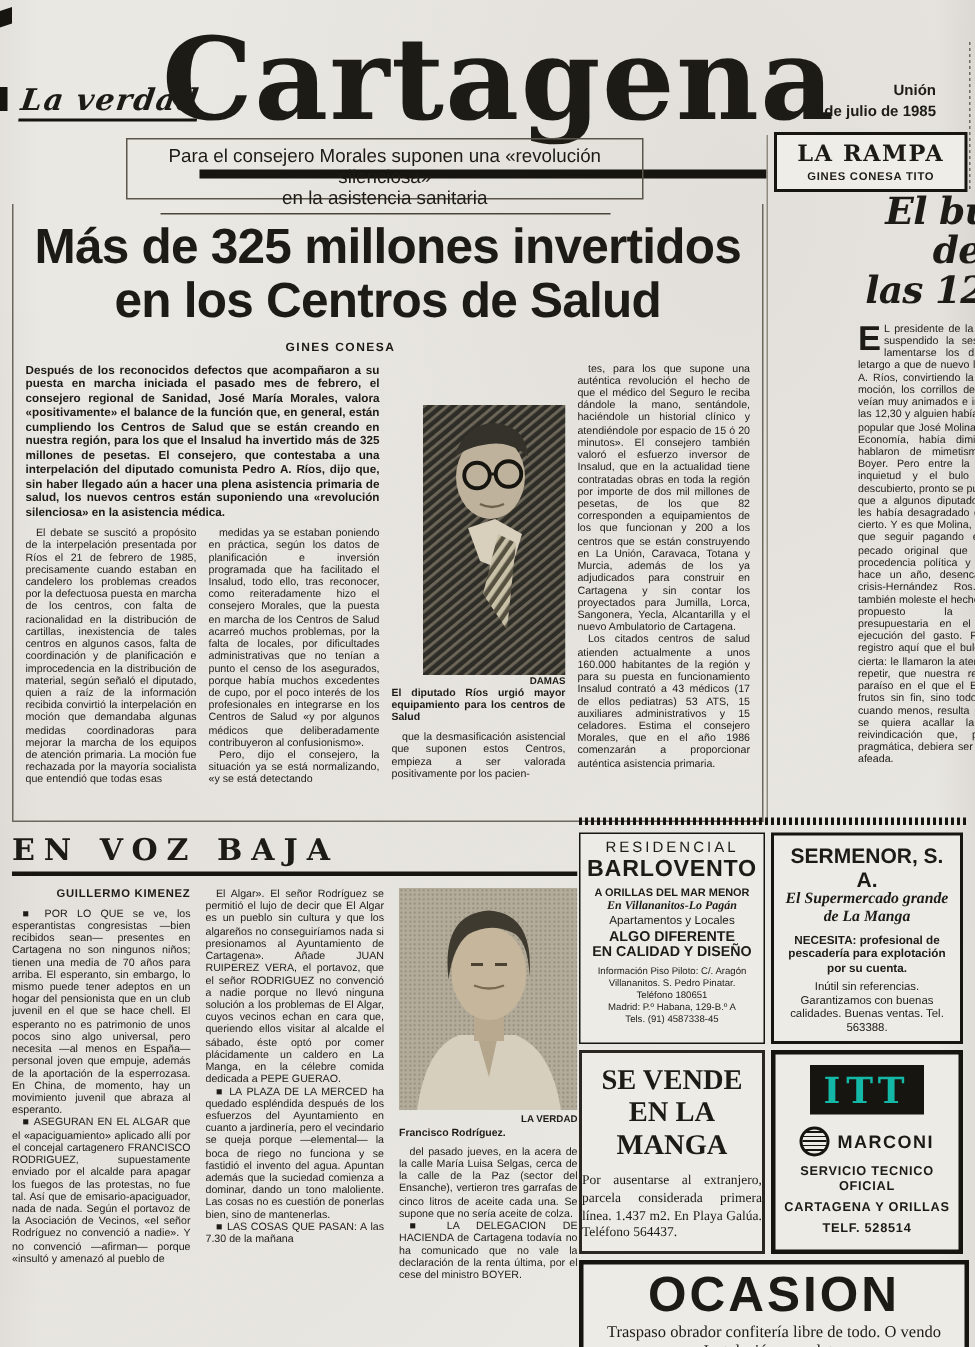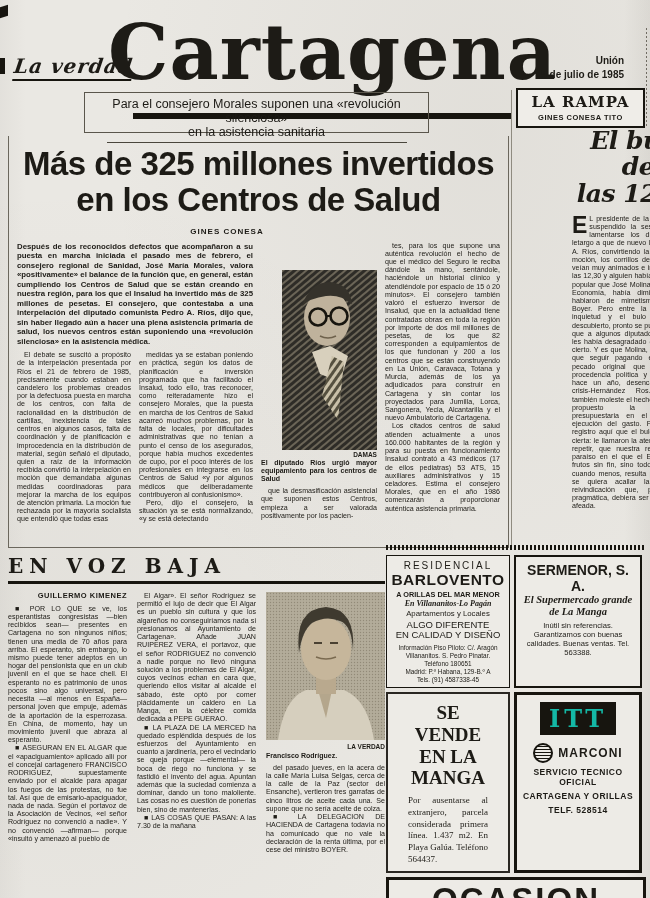--- a/index.html
+++ b/index.html
@@ -84,29 +84,29 @@
   .hatch { height:5px; margin-bottom:5px;
     background:repeating-linear-gradient(90deg,#17150f 0 2px, transparent 2px 4px); }
   .ads-row { display:flex; gap:4px; margin-bottom:4px; align-items:stretch; }
   .ad { background:#edebe6; text-align:center; overflow:hidden; }
   .ad-barlovento { width:124px; border:1px solid #17150f; padding:4px 3px 3px; }
   .bar-l1 { font-size:10px; letter-spacing:2px; }
   .bar-l2 { font-size:15.5px; font-weight:bold; letter-spacing:.5px; }
   .bar-l3 { font-size:7.3px; font-weight:bold; margin-top:1px; }
   .bar-l4 { font-family:"Liberation Serif", serif; font-style:italic; font-weight:bold; font-size:8px; }
   .bar-l5 { font-size:7.8px; margin-top:1px; }
-  .bar-l6 { font-size:9.5px; font-weight:normal; margin-top:2px; line-height:1.1; }
+  .bar-l6 { font-size:9.5px; font-weight:bold; margin-top:2px; line-height:1.1; }
   .ad-barlovento p.p { font-size:6.4px; text-indent:0; line-height:1.25; }
   .bar-info { margin-top:3px; }
   .ad-sermenor { width:128px; border:2px solid #17150f; padding:5px 4px 4px; }
   .ser-title { font-size:14px; font-weight:bold; }
   .ser-tag { font-family:"Liberation Serif", serif; font-style:italic; font-weight:bold; font-size:10.5px; line-height:1.15; }
   .ser-body1 { font-size:7.8px; font-weight:bold; margin-top:4px; line-height:1.2; }
   .ser-body2 { font-size:7.6px; margin-top:3px; line-height:1.2; }
-  .ad-sevende { width:124px; border:2px solid #2a2722; padding:8px 20px 6px; }
+  .ad-sevende { width:124px; border:2px solid #2a2722; padding:8px 0 6px; }
   .sev-title { font-family:"Liberation Serif", serif; font-weight:bold; font-size:19px; line-height:1.15; }
   .sev-body { font-family:"Liberation Serif", serif; font-size:9px; margin-top:6px; text-align:justify; line-height:1.3; }
   .ad-itt { width:128px; border:3px solid #17150f; padding:7px 4px 5px; }
   .itt-box { width:76px; height:33px; margin:0 auto; background:#17150f; color:#14b8a6;
     font-family:"DejaVu Serif", serif; font-weight:bold; font-size:24px; letter-spacing:4px; line-height:33px; }
   .marconi-row { display:flex; align-items:center; justify-content:center; gap:5px; margin-top:8px; }
   .marconi-circle { width:20px; height:20px; border-radius:50%; border:2px solid #17150f;
     background:repeating-linear-gradient(0deg, transparent 0 2px, #17150f 2px 3px); }
   .marconi-text { font-size:12px; font-weight:bold; letter-spacing:1px; }
   .itt-l { font-size:8.5px; font-weight:bold; letter-spacing:.5px; margin-top:4px; }
@@ -274,20 +274,21 @@
             <p class="p">Madrid: P.º Habana, 129-B.º A</p>
             <p class="p">Tels. (91) 4587338-45</p>
           </div>
       </div>
       <div class="ad ad-sermenor">
         <div class="ser-title">SERMENOR, S. A.</div>
         <div class="ser-tag">
           <div>El Supermercado grande</div>
           <div>de La Manga</div>
         </div>
+        <div class="ser-body1">NECESITA: profesional de pescadería para explotación por su cuenta.</div>
         <div class="ser-body2">Inútil sin referencias. Garantizamos con buenas calidades. Buenas ventas. Tel. 563388.</div>
       </div>
     </div>
     <div class="ads-row">
       <div class="ad ad-sevende">
         <div class="sev-title">
           <div>SE VENDE</div>
           <div>EN LA MANGA</div>
         </div>
         <div class="sev-body">Por ausentarse al extranjero, parcela considerada primera línea. 1.437 m2. En Playa Galúa. Teléfono 564437.</div>

